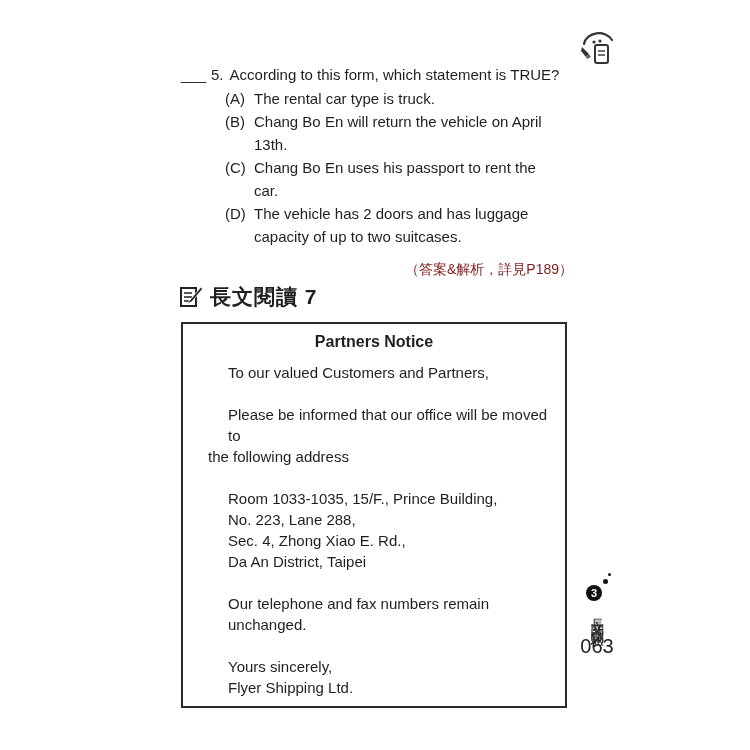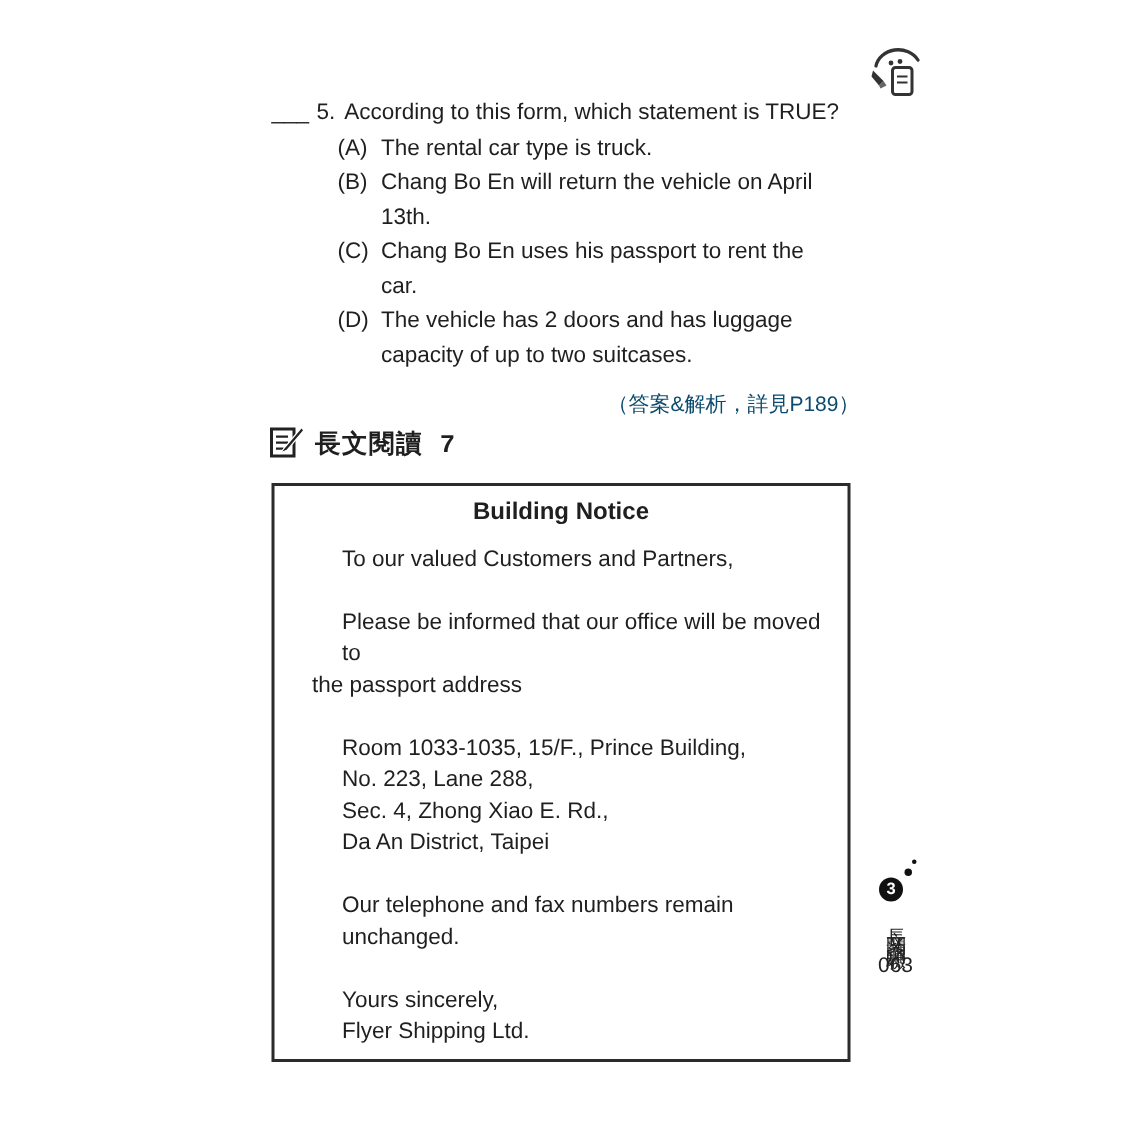--- a/index.html
+++ b/index.html
@@ -16,26 +16,26 @@
   
   .question-block { position:absolute; left:181px; top:63px; width:392px; font-size:15px; }
   .q-line { display:flex; line-height:24px; white-space:nowrap; }
   .q-blank { margin-right:5px; letter-spacing:0; }
   .q-num { margin-right:6px; }
   .options { margin-left:44px; margin-top:0; }
   .option { display:flex; line-height:23px; }
   .opt-label { width:29px; flex:none; }
   .opt-text { flex:1; }
   .opt-line { line-height:23px; }
-  .answer-ref { text-align:right; margin-top:11px; font-size:14px; color:#0c4a6e; line-height:20px; }
+  .answer-ref { text-align:right; margin-top:11px; font-size:14px; color:#7f1d1d; line-height:20px; }
 
   
   .section-header { position:absolute; left:179px; top:283px; display:flex; align-items:center; }
   .hdr-icon { width:24px; height:24px; margin-right:7px; display:inline-block; }
-  .hdr-title { font-weight:bold; font-size:17px; letter-spacing:1px;font-family:Liberation Mono, monospace; }
+  .hdr-title { font-weight:bold; font-size:21px; letter-spacing:1px; }
 
   
   .notice-box {
     position:absolute; left:181px; top:322px; width:386px; height:386px;
     border:2px solid #2b2b2b; box-sizing:border-box; padding:7px 5px; font-size:15px;
   }
   .notice-title { text-align:center; font-weight:bold; font-size:16px; line-height:22px; margin-bottom:9px; }
   .n-line { line-height:21px;margin-left:20px; }
   .ind { padding-left:20px; }
   .n-gap { height:21px; }
@@ -47,21 +47,21 @@
   .badge-circle {
     position:absolute; left:3px; top:13px; width:16px; height:16px;
     background:#111; color:#fff; border-radius:50%; font-size:11px; font-weight:bold;
     display:flex; align-items:center; justify-content:center; line-height:1;
   }
   .badge-dot { position:absolute; border-radius:50%; background:#111; }
   .badge-dot.d1 { left:20px; top:7px; width:5px; height:5px; }
   .badge-dot.d2 { left:25px; top:1px; width:3px; height:3px; }
   .v-title { writing-mode:vertical-rl; text-orientation:upright;
     font-size:13px; line-height:16px; letter-spacing:3px; color:#222; }
-  .pg-num { margin-top:9px; font-size:14px; color:#222; }
+  .pg-num { margin-top:9px; font-size:20px; color:#222; }
 </style>
 </head>
 <body>
 
 <div class="page">
 
   <div class="corner-icon">
     <svg width="42" height="44" viewBox="0 0 42 44">
       <path d="M6 17 A 15 13 0 0 1 34 13" fill="none" stroke="#333" stroke-width="2.2" stroke-linecap="round"></path>
       <circle cx="16" cy="15" r="1.6" fill="#333"></circle>
@@ -119,25 +119,25 @@
         <line x1="5" y1="8" x2="13" y2="8" stroke="#222" stroke-width="1.5"></line>
         <line x1="5" y1="12" x2="13" y2="12" stroke="#222" stroke-width="1.5"></line>
         <line x1="5" y1="16" x2="10" y2="16" stroke="#222" stroke-width="1.5"></line>
         <path d="M22 2 L11 15 L8 19 L12.5 17 L23.5 4 Z" fill="#222" stroke="#ffffff" stroke-width="0.8"></path>
       </svg>
     </span>
     <span class="hdr-title">長文閱讀 7</span>
   </div>
 
   <div class="notice-box">
-    <div class="notice-title">Building Notice</div>
+    <div class="notice-title">Partners Notice</div>
     <div class="n-line ind">To our valued Customers and Partners,</div>
     <div class="n-gap"></div>
     <div class="n-line ind">Please be informed that our office will be moved to</div>
-    <div class="n-line">the passport address</div>
+    <div class="n-line">the following address</div>
     <div class="n-gap"></div>
     <div class="n-line ind">Room 1033-1035, 15/F., Prince Building,</div>
     <div class="n-line ind">No. 223, Lane 288,</div>
     <div class="n-line ind">Sec. 4, Zhong Xiao E. Rd.,</div>
     <div class="n-line ind">Da An District, Taipei</div>
     <div class="n-gap"></div>
     <div class="n-line ind">Our telephone and fax numbers remain unchanged.</div>
     <div class="n-gap"></div>
     <div class="n-line ind">Yours sincerely,</div>
     <div class="n-line ind">Flyer Shipping Ltd.</div>

